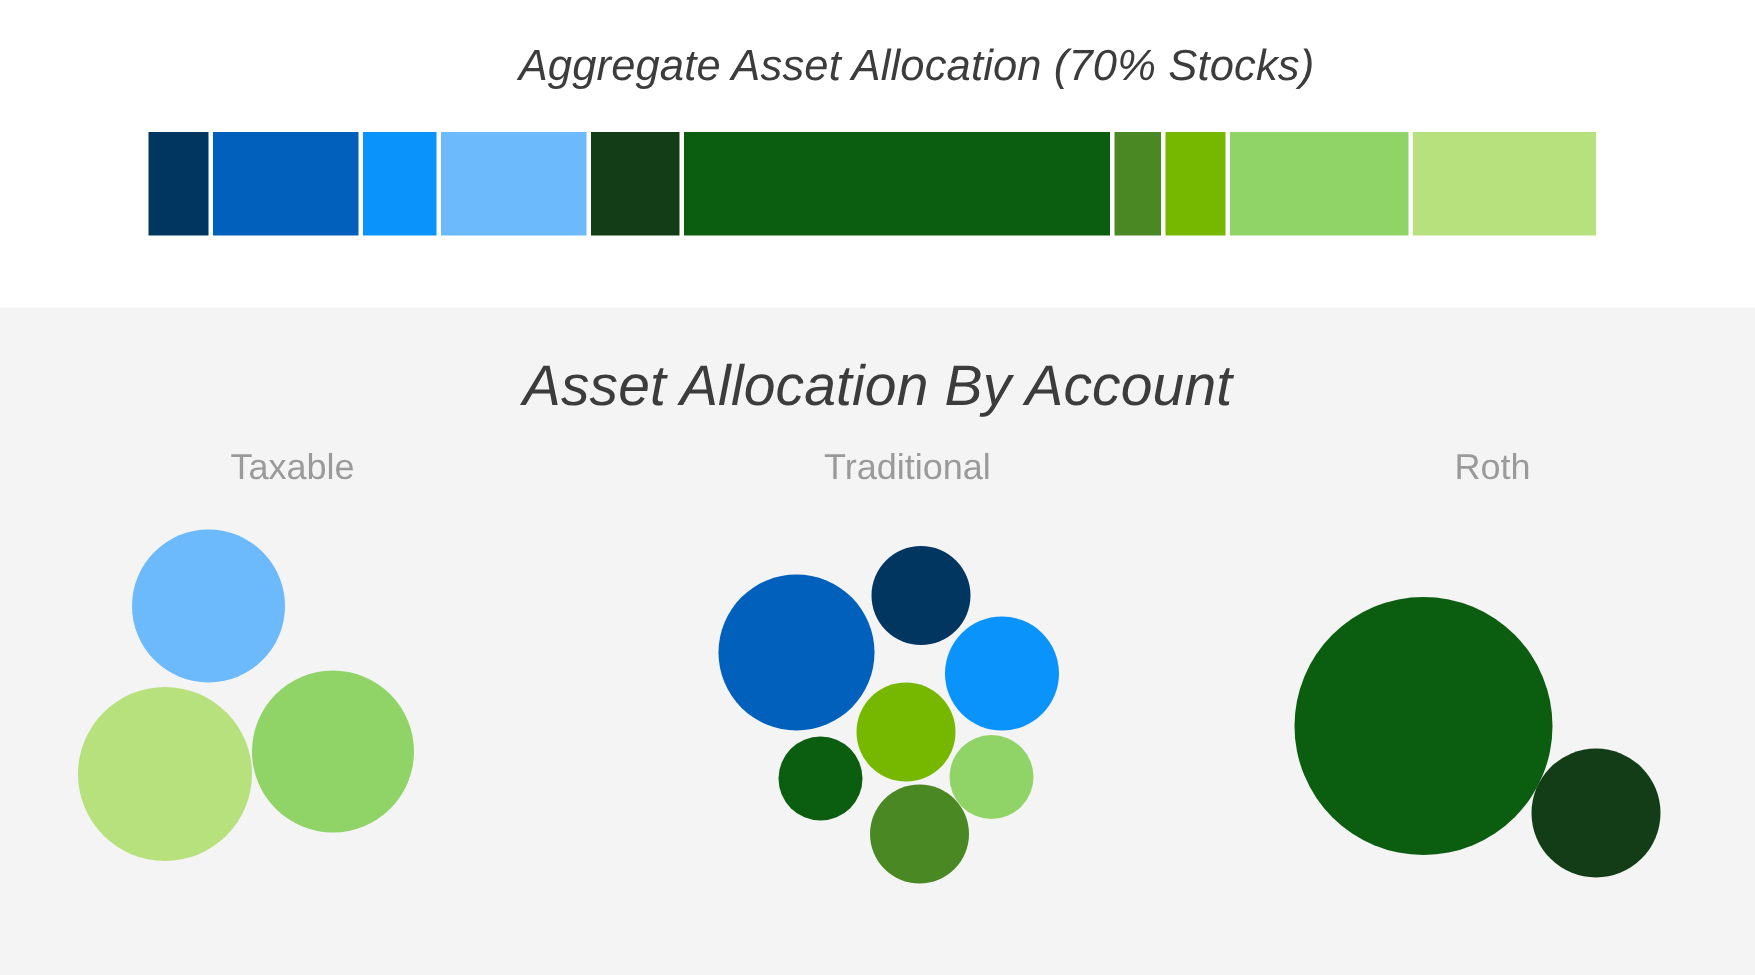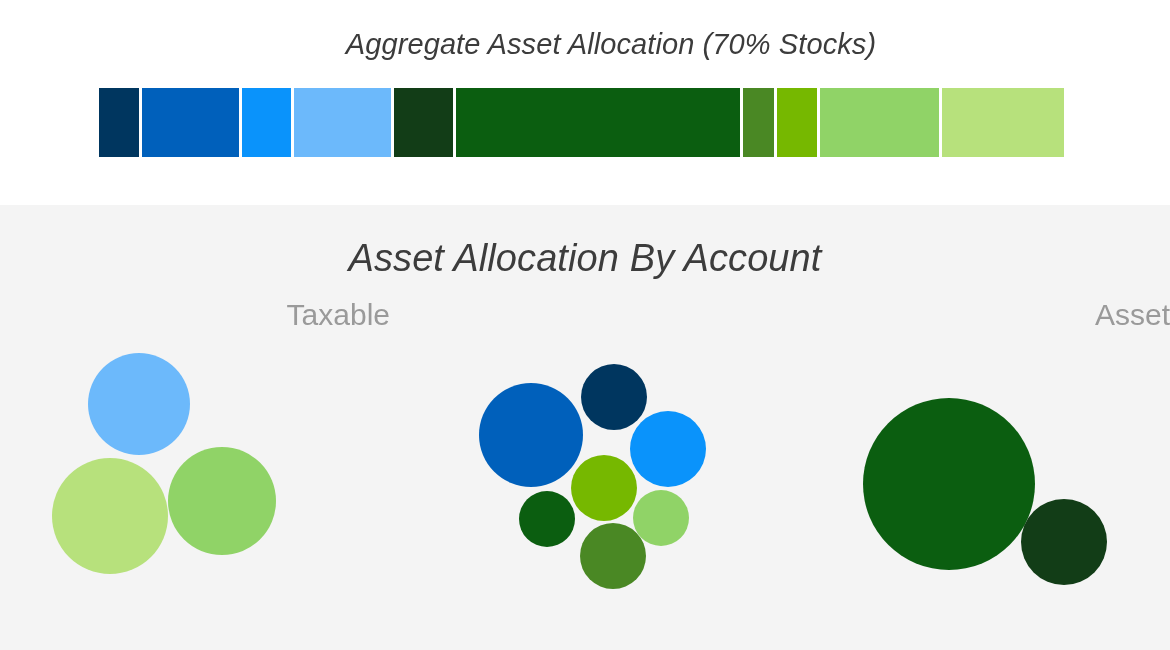--- a/index.html
+++ b/index.html
@@ -84,22 +84,22 @@
   .account-group {
     position: absolute;
     top: 0;
     height: 445px;
   }
 
   .account-label {
     position: absolute;
     top: 93px;
     width: 100%;
-    text-align: right;
-    font-size: 30px;
+    text-align: center;
+    font-size: 24px;
     font-weight: 400;
     color: #9a9a9a;
     white-space: nowrap;
   }
 
   .bubble-field {
     position: absolute;
     top: 0;
     left: 0;
     width: 100%;
@@ -145,32 +145,33 @@
   <div class="account-group" id="group-taxable">
     <div class="account-label">Taxable</div>
     <div class="bubble-field" id="bubbles-taxable">
         <div class="bubble" style="width: 102px; height: 102px; left: 88px; top: 148px; background: rgb(108, 185, 251);"></div>
         <div class="bubble" style="width: 116px; height: 116px; left: 52px; top: 253px; background: rgb(183, 225, 124);"></div>
         <div class="bubble" style="width: 108px; height: 108px; left: 168px; top: 242px; background: rgb(144, 211, 103);"></div>
       </div>
   </div>
 
   <div class="account-group" id="group-traditional">
+    <div class="account-label">Traditional</div>
     <div class="bubble-field" id="bubbles-traditional">
         <div class="bubble" style="width: 104px; height: 104px; left: 89px; top: 178px; background: rgb(0, 96, 187);"></div>
         <div class="bubble" style="width: 66px; height: 66px; left: 191px; top: 159px; background: rgb(0, 54, 95);"></div>
         <div class="bubble" style="width: 76px; height: 76px; left: 240px; top: 206px; background: rgb(10, 147, 251);"></div>
         <div class="bubble" style="width: 56px; height: 56px; left: 129px; top: 286px; background: rgb(11, 94, 16);"></div>
         <div class="bubble" style="width: 66px; height: 66px; left: 181px; top: 250px; background: rgb(118, 184, 0);"></div>
         <div class="bubble" style="width: 56px; height: 56px; left: 243px; top: 285px; background: rgb(144, 211, 103);"></div>
         <div class="bubble" style="width: 66px; height: 66px; left: 190px; top: 318px; background: rgb(74, 136, 36);"></div>
       </div>
   </div>
 
   <div class="account-group" id="group-roth">
-    <div class="account-label">Asset</div>
+    <div class="account-label">Roth</div>
     <div class="bubble-field" id="bubbles-roth">
         <div class="bubble" style="width: 172px; height: 172px; left: 43px; top: 193px; background: rgb(11, 94, 16);"></div>
         <div class="bubble" style="width: 86px; height: 86px; left: 201px; top: 294px; background: rgb(18, 61, 23);"></div>
       </div>
   </div>
 
 </div>
 
 </body></html>

